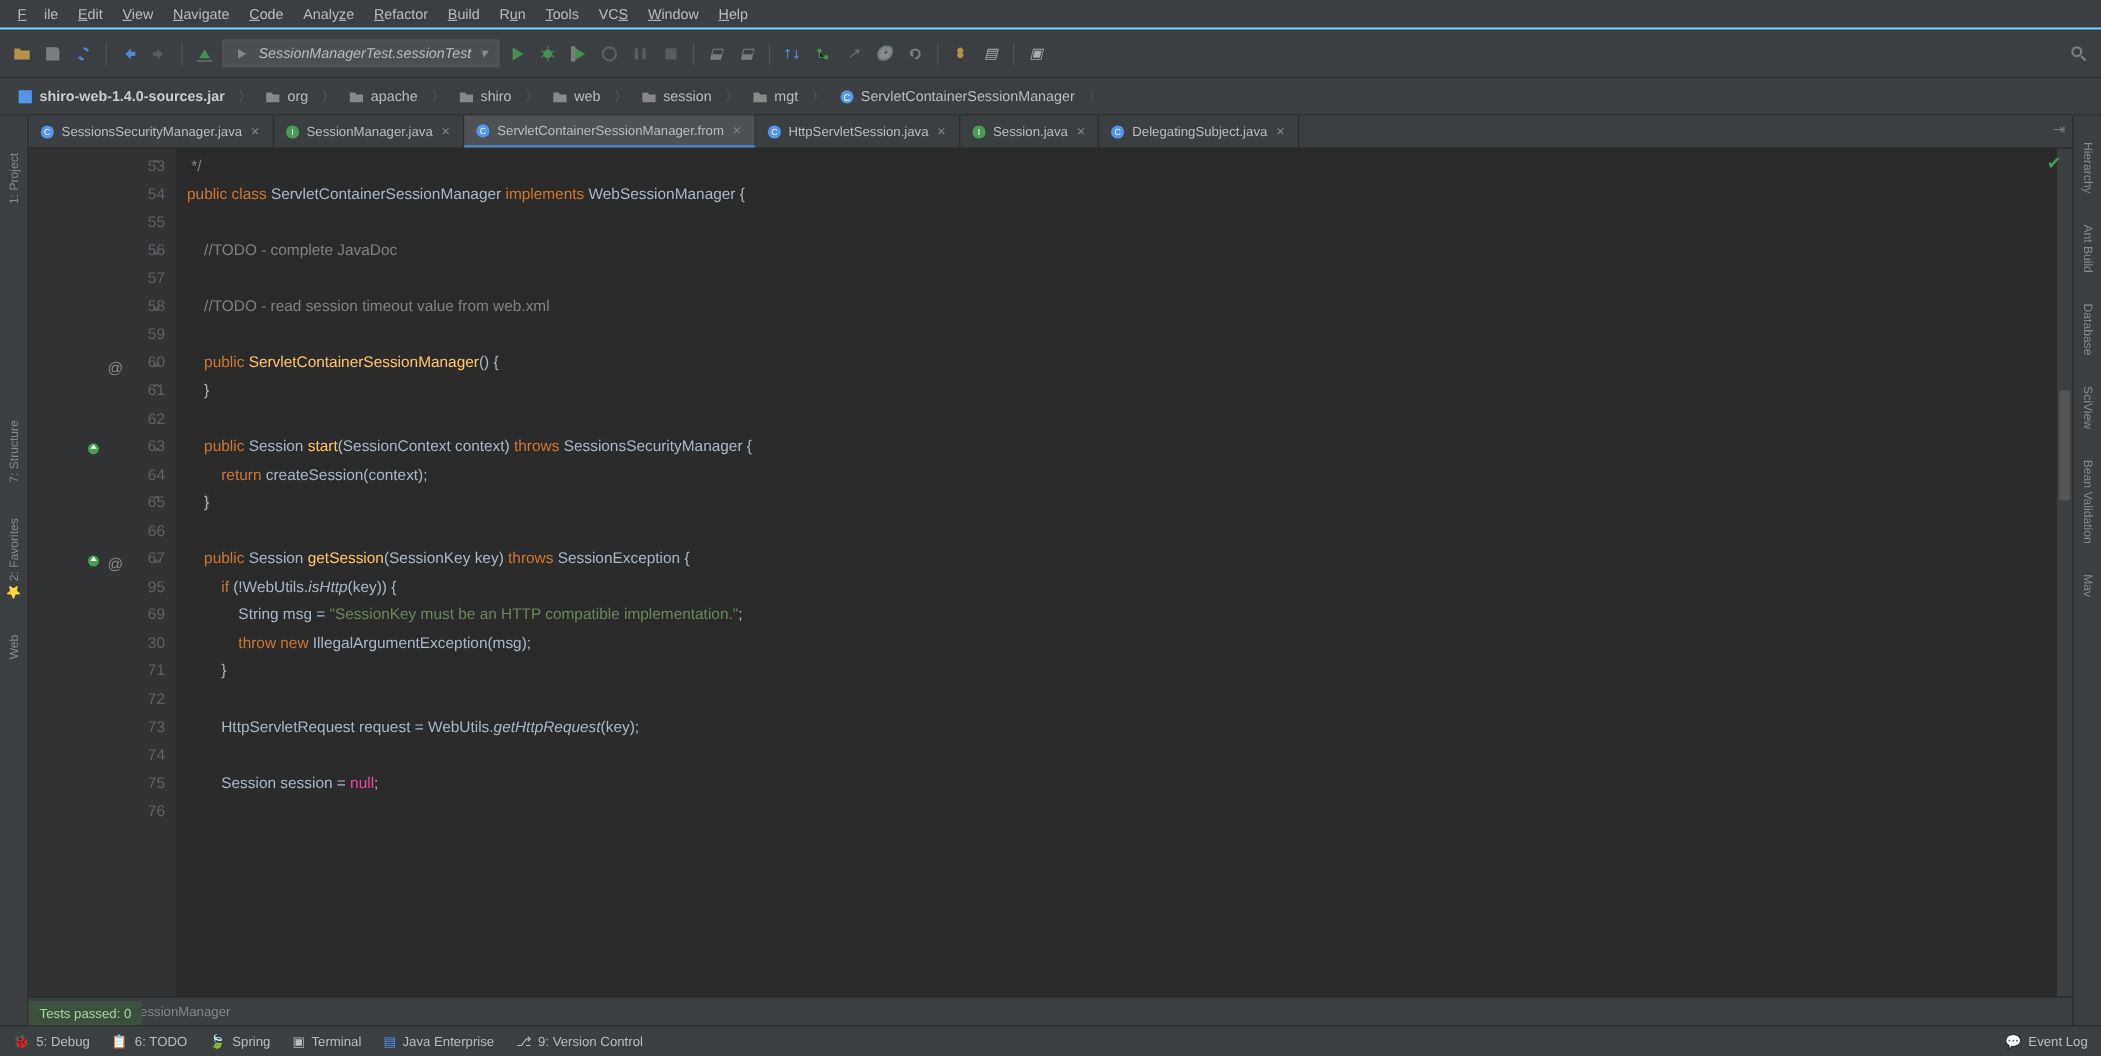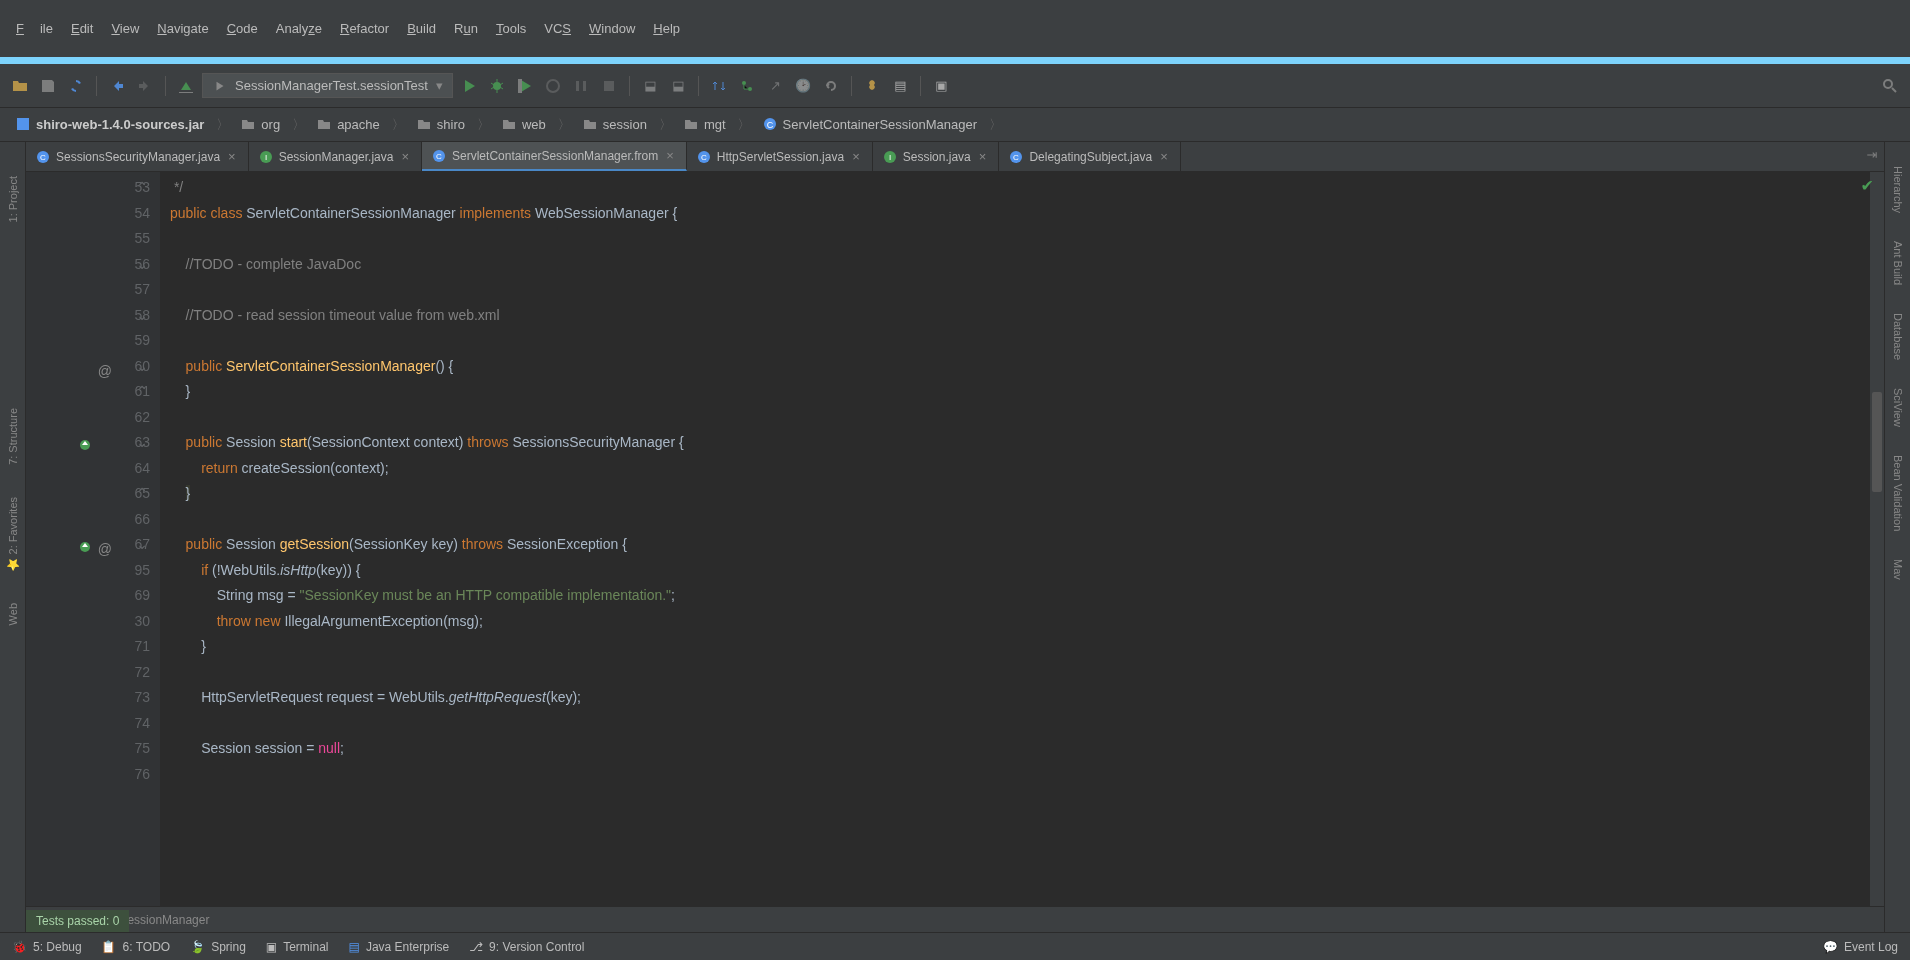--- a/index.html
+++ b/index.html
@@ -10,37 +10,38 @@
   font-size: 13px;
   width: 1910px;
   height: 960px;
   overflow: hidden;
   display: flex;
   flex-direction: column;
 }
 .menubar {
   display: flex;
   background: #3c3f41;
-  padding: 18px 8px;
+  padding: 2px 8px;
   gap: 2px;
-  border-bottom: 7px solid #7dd3fc;
+  border-bottom: 2px solid #7dd3fc;
 }
 .menubar span {
   padding: 3px 8px;
   cursor: pointer;
 }
 .menubar span u { text-decoration: underline; }
 .toolbar {
   display: flex;
   align-items: center;
   background: #3c3f41;
   padding: 4px 8px;
   gap: 4px;
   border-bottom: 1px solid #2b2b2b;
   height: 44px;
+  font-style: italic;
 }
 .tb-icon {
   width: 24px; height: 24px;
   display: flex; align-items: center; justify-content: center;
   cursor: pointer;
   opacity: 0.85;
 }
 .tb-sep { width: 1px; height: 20px; background: #555; margin: 0 4px; }
 .run-config {
   display: flex; align-items: center;
@@ -55,21 +56,21 @@
 .breadcrumb {
   display: flex;
   align-items: center;
   background: #3c3f41;
   padding: 6px 8px;
   gap: 4px;
   border-bottom: 1px solid #2b2b2b;
   height: 34px;
 }
 .crumb {
-  display: flex; align-items: flex-start; gap: 6px;
+  display: flex; align-items: center; gap: 6px;
   padding: 2px 8px;
   cursor: pointer;
 }
 .bc-sep { color: #666; }
 .main-row { display: flex; flex: 1; min-height: 0; }
 .left-tools {
   width: 26px;
   background: #3c3f41;
   border-right: 1px solid #2b2b2b;
   display: flex;

